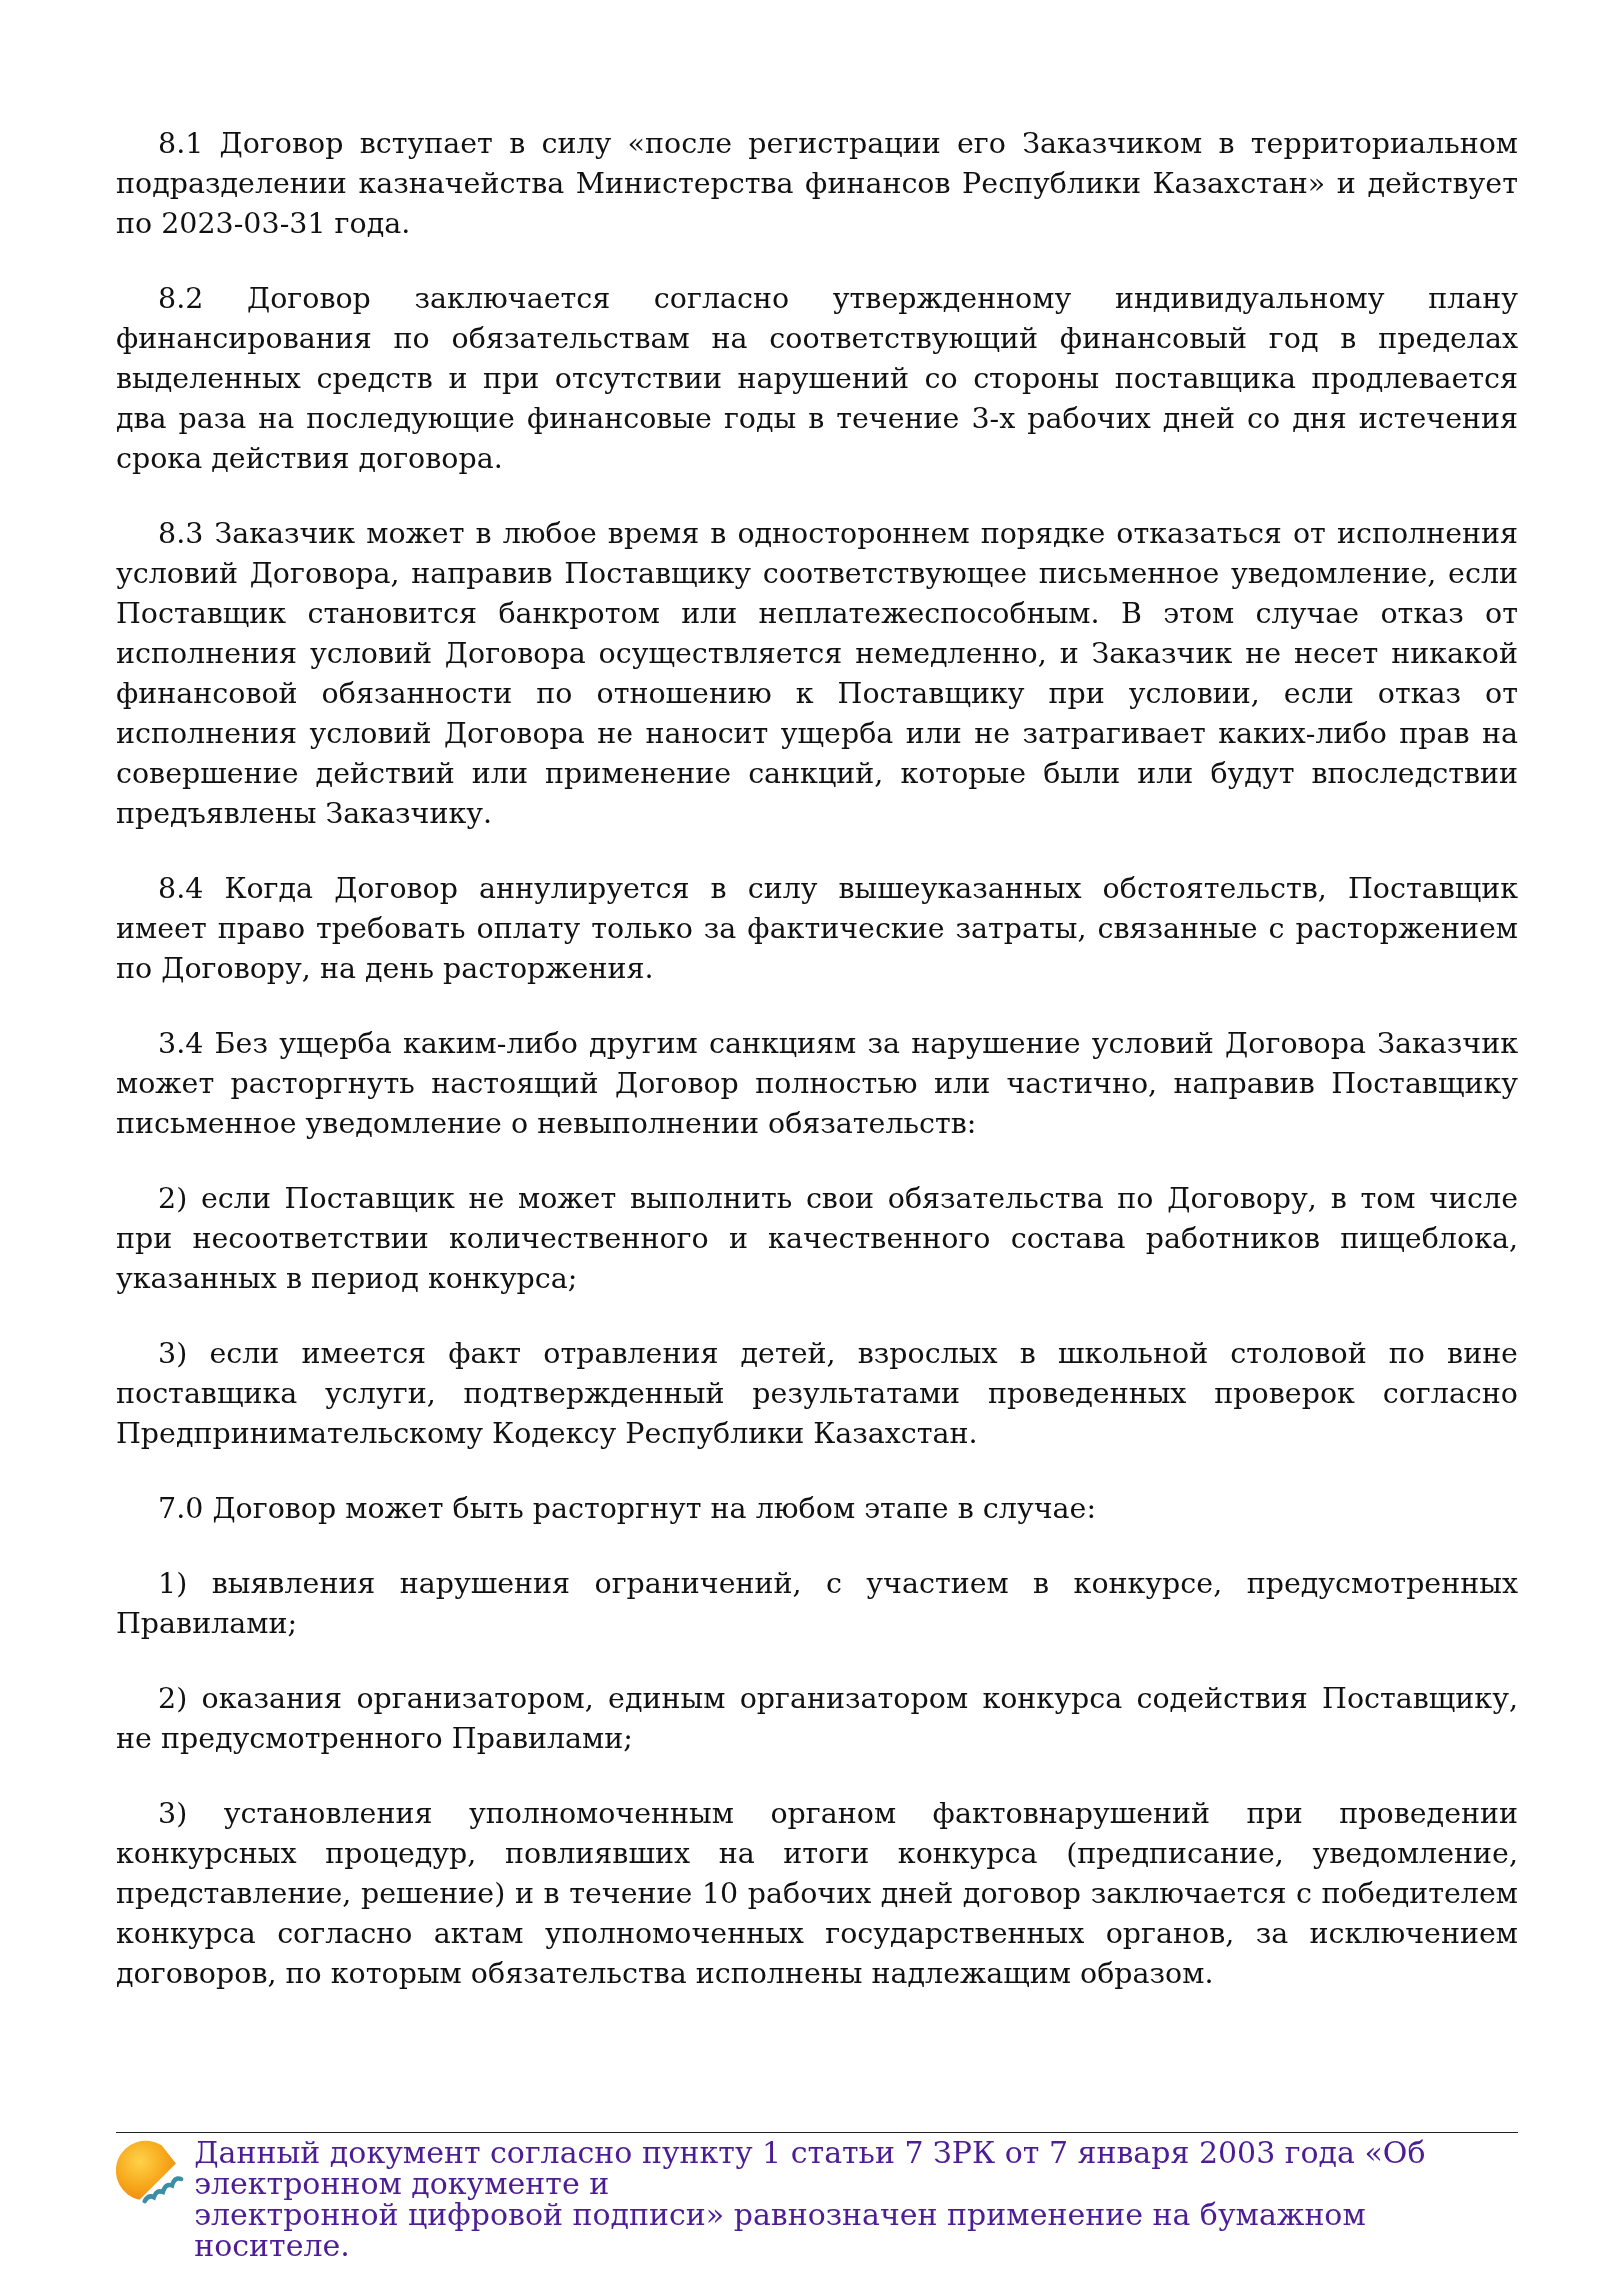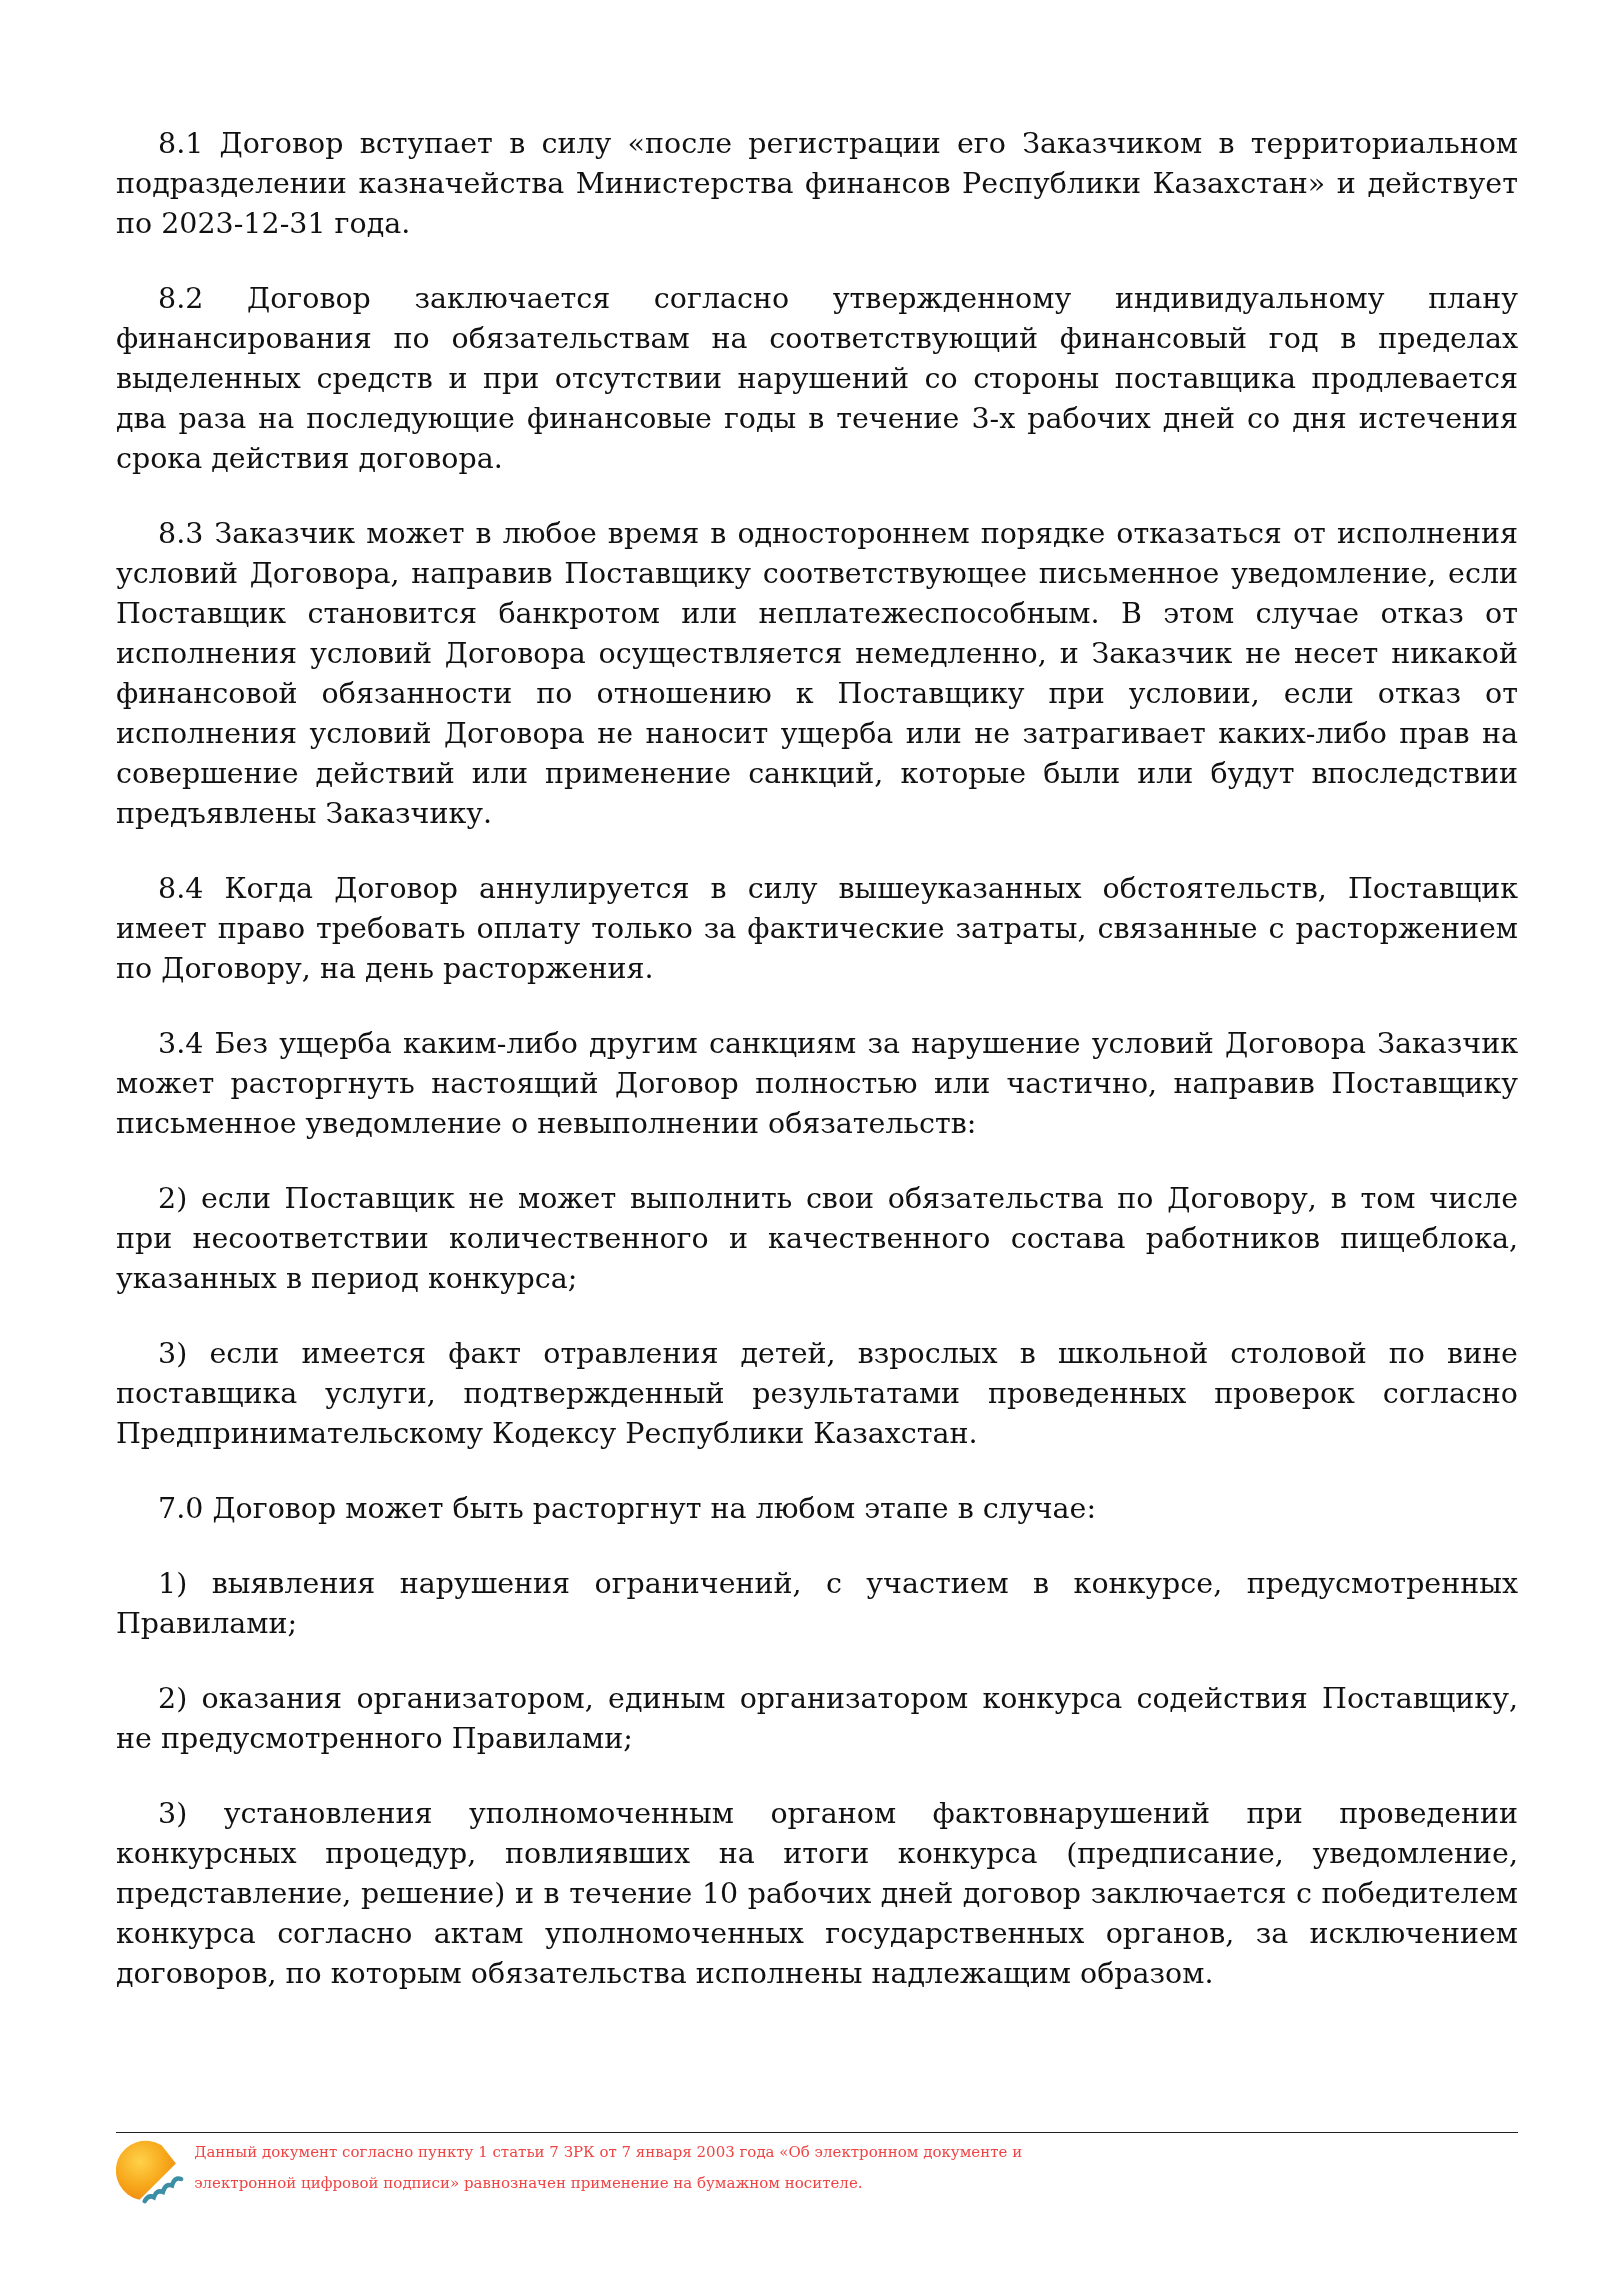--- a/index.html
+++ b/index.html
@@ -8,31 +8,31 @@
     position: absolute; left: 116px; top: 124px; width: 1402px;
     font-family: "DejaVu Serif", serif; font-size: 28.5px; line-height: 40px; color: #111;
   }
   .para { text-align: justify; text-align-last: left; margin: 0 0 35px 0; }
   .para .first { display: block; text-indent: 42px; }
   .para .cont { display: block; }
   .footer-line { position: absolute; left: 116px; width: 1402px; top: 2132px; height: 1.3px; background: #222; }
   .footer {
     position: absolute; left: 116px; top: 2137px; width: 1402px;
     display: flex; align-items: flex-start;
-    font-family: "DejaVu Serif", serif; font-size: 15px; line-height: 31px; color: #ef4444;
+    font-family: "DejaVu Serif", serif; font-size: 30px; line-height: 31px; color: #4c1d95;
   }
   .logo { width: 73px; height: 65px; margin-right: 5.2px; margin-top: 2.6px; position: relative; flex: none; }
   .footer-text span { display: block; }
 </style>
 </head>
 <body>
 
 <div class="page">
   <div class="para">
-    <span class="first">8.1 Договор вступает в силу «после регистрации его Заказчиком в территориальном подразделении казначейства Министерства финансов Республики Казахстан» и действует по 2023-12-31 года.</span>
+    <span class="first">8.1 Договор вступает в силу «после регистрации его Заказчиком в территориальном подразделении казначейства Министерства финансов Республики Казахстан» и действует по 2023-03-31 года.</span>
   </div>
   <div class="para">
     <span class="first">8.2 Договор заключается согласно утвержденному индивидуальному плану финансирования по обязательствам на соответствующий финансовый год в пределах выделенных средств и при отсутствии нарушений со стороны поставщика продлевается два раза на последующие финансовые годы в течение 3-х рабочих дней со дня истечения срока действия договора.</span>
   </div>
   <div class="para">
     <span class="first">8.3 Заказчик может в любое время в одностороннем порядке отказаться от исполнения условий Договора, направив Поставщику соответствующее письменное уведомление, если Поставщик становится банкротом или неплатежеспособным. В этом случае отказ от исполнения условий Договора осуществляется немедленно, и Заказчик не несет никакой финансовой обязанности по отношению к Поставщику при условии, если отказ от исполнения условий Договора не наносит ущерба или не затрагивает каких-либо прав на совершение действий или применение санкций, которые были или будут впоследствии предъявлены Заказчику.</span>
   </div>
   <div class="para">
     <span class="first">8.4 Когда Договор аннулируется в силу вышеуказанных обстоятельств, Поставщик имеет право требовать оплату только за фактические затраты, связанные с расторжением по Договору, на день расторжения.</span>
   </div>

